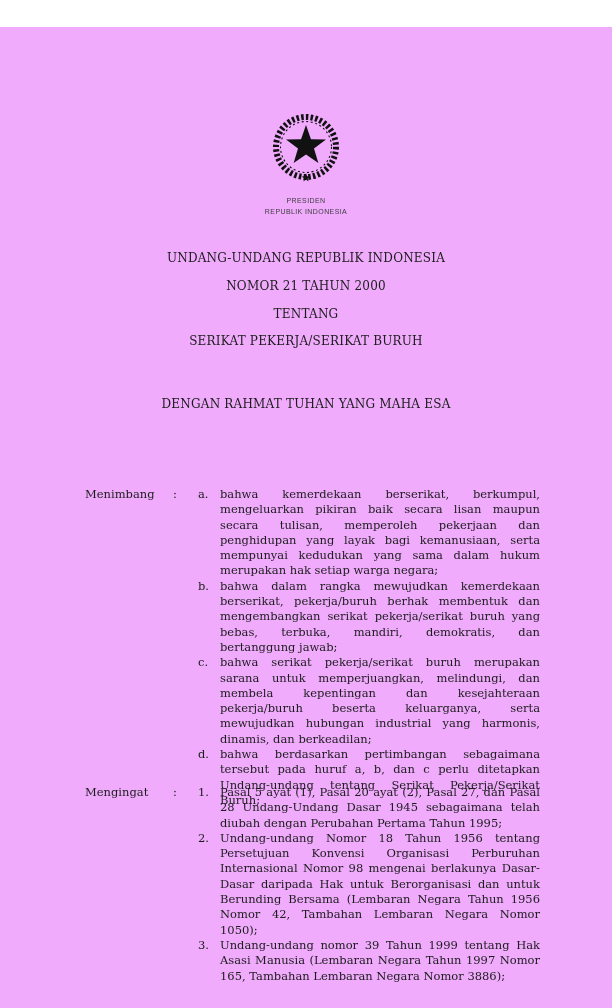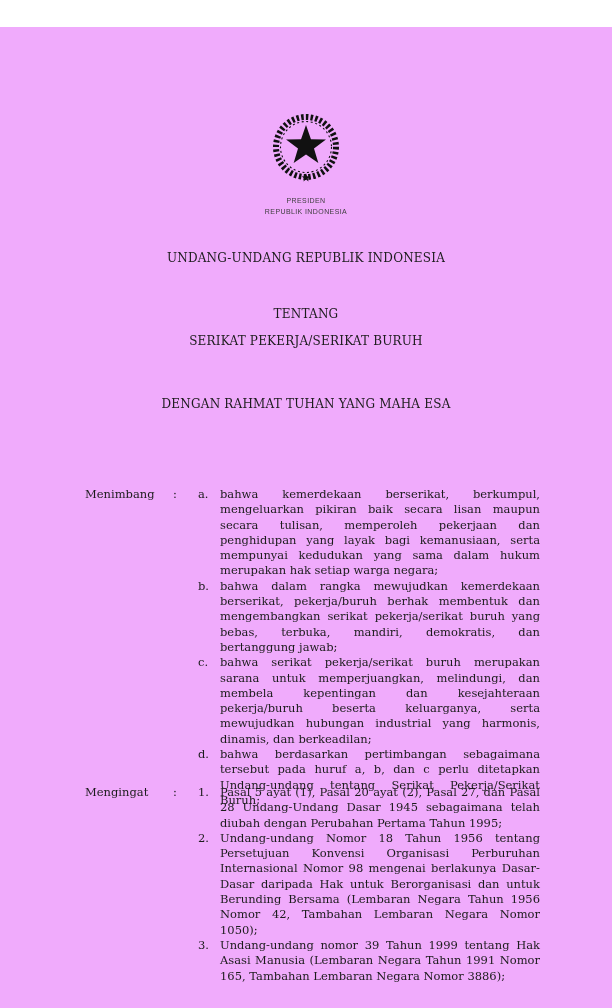--- a/index.html
+++ b/index.html
@@ -95,20 +95,21 @@
 
       <polygon fill="#111111" points="36,61.2 37.1,64.3 40.3,64.4 37.7,66.3 38.6,69.4 36,67.5 33.4,69.4 34.3,66.3 31.7,64.4 34.9,64.3"></polygon>
     </svg>
   </div>
   <div class="emblem-caption">
     <div>PRESIDEN</div>
     <div>REPUBLIK INDONESIA</div>
   </div>
 
   <div class="center-line t1">UNDANG-UNDANG REPUBLIK INDONESIA</div>
+  <div class="center-line t2">NOMOR 21 TAHUN 2000</div>
   <div class="center-line t4">SERIKAT PEKERJA/SERIKAT BURUH</div>
   <div class="center-line t3">TENTANG</div>
 
   <div class="center-line p1">DENGAN RAHMAT TUHAN YANG MAHA ESA</div>
 
   <section class="clause clause-menimbang">
     <div class="clause-label">Menimbang</div>
     <div class="clause-colon">:</div>
     <div class="clause-items">
       <div class="clause-item">
@@ -137,18 +138,18 @@
       <div class="clause-item">
         <div class="item-marker">1.</div>
         <div class="item-text">Pasal 5 ayat (1), Pasal 20 ayat (2), Pasal 27, dan Pasal 28 Undang-Undang Dasar 1945 sebagaimana telah diubah dengan Perubahan Pertama Tahun 1995;</div>
       </div>
       <div class="clause-item">
         <div class="item-marker">2.</div>
         <div class="item-text">Undang-undang Nomor 18 Tahun 1956 tentang Persetujuan Konvensi Organisasi Perburuhan Internasional Nomor 98 mengenai berlakunya Dasar-Dasar daripada Hak untuk Berorganisasi dan untuk Berunding Bersama (Lembaran Negara Tahun 1956 Nomor 42, Tambahan Lembaran Negara Nomor 1050);</div>
       </div>
       <div class="clause-item">
         <div class="item-marker">3.</div>
-        <div class="item-text">Undang-undang nomor 39 Tahun 1999 tentang Hak Asasi Manusia (Lembaran Negara Tahun 1991 Nomor 165, Tambahan Lembaran Negara Nomor 3886);</div>
+        <div class="item-text">Undang-undang nomor 39 Tahun 1999 tentang Hak Asasi Manusia (Lembaran Negara Tahun 1997 Nomor 165, Tambahan Lembaran Negara Nomor 3886);</div>
       </div>
     </div>
   </section>
 
 </div>
 
 </body></html>

